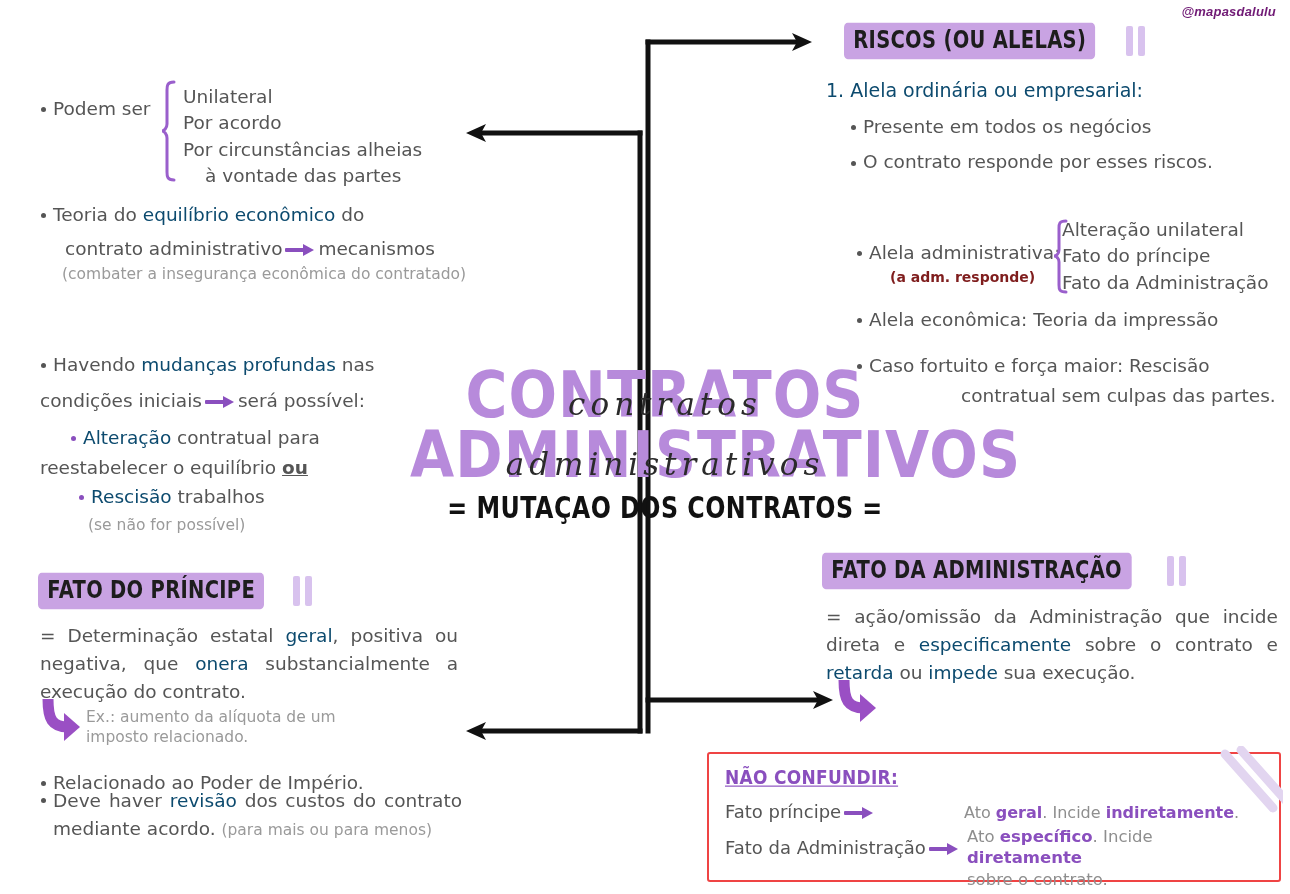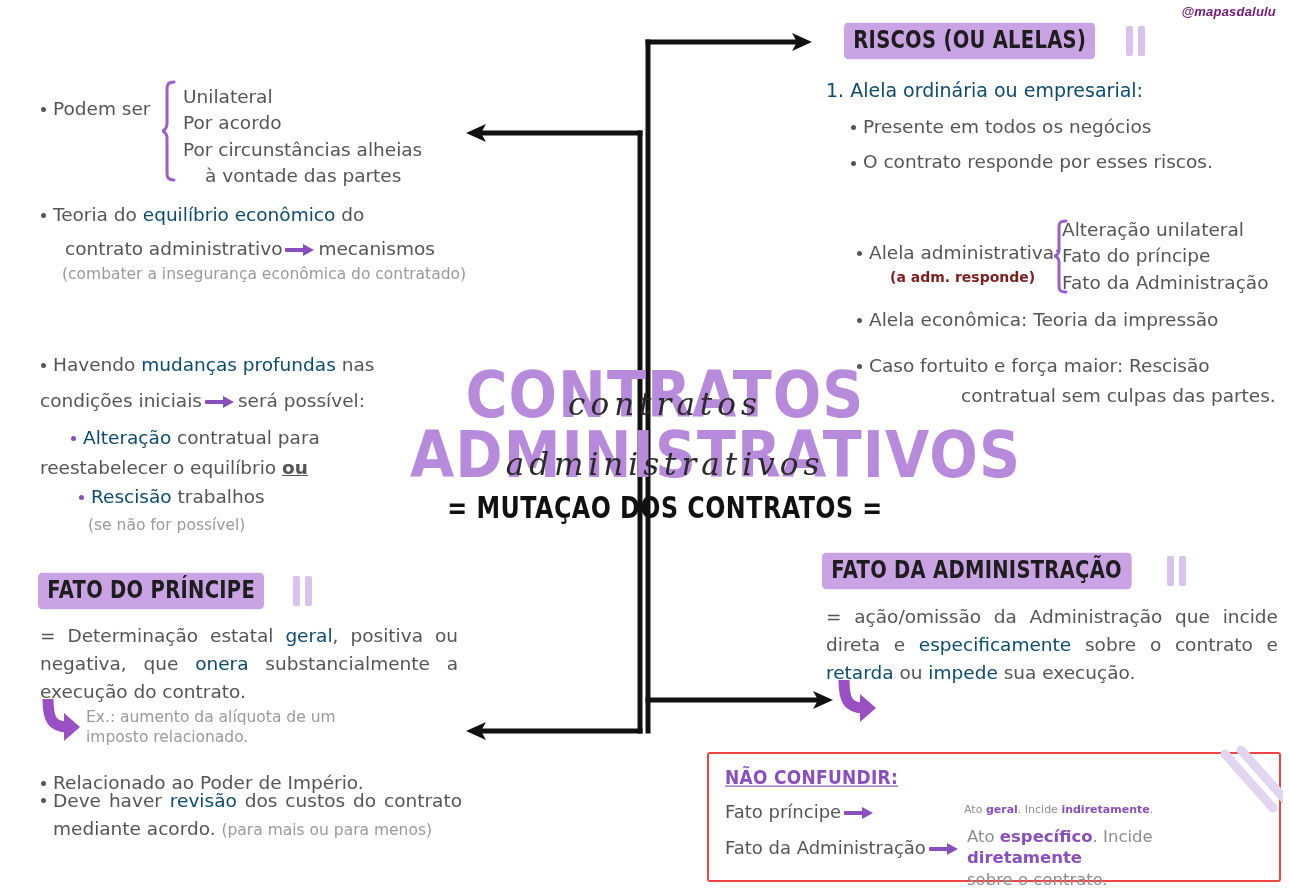--- a/index.html
+++ b/index.html
@@ -325,21 +325,21 @@
       <path d="M26 16 L42 30 L26 44 Z" fill="#9a4fc4"></path>
     </svg>
   </div>
 
   <div class="nc-box">
     <div class="nc-title" style="position:absolute;left:16px;top:12px;">NÃO CONFUNDIR:</div>
 
     <div style="position:absolute;left:16px;top:47px;font-size:18px;color:#555;">
       <span>Fato príncipe</span><span class="arw"></span>
     </div>
-    <div style="position:absolute;left:255px;top:49px;font-size:11px;color:#8e8e8e;text-align:center;">
+    <div style="position:absolute;left:255px;top:49px;font-size:16px;color:#8e8e8e;text-align:center;">
       <span>Ato </span><span class="pur-b">geral</span><span>. Incide </span><span class="pur-b">indiretamente</span><span>.</span>
     </div>
 
     <div style="position:absolute;left:16px;top:83px;font-size:18px;color:#555;">
       <span>Fato da Administração</span><span class="arw"></span>
     </div>
     <div style="position:absolute;left:258px;top:72px;font-size:16.5px;color:#8e8e8e;line-height:1.3;width:300px;">
       <span>Ato </span><span class="pur-b">específico</span><span>. Incide </span><span class="pur-b">diretamente</span>
       <div>sobre o contrato.</div>
     </div>

